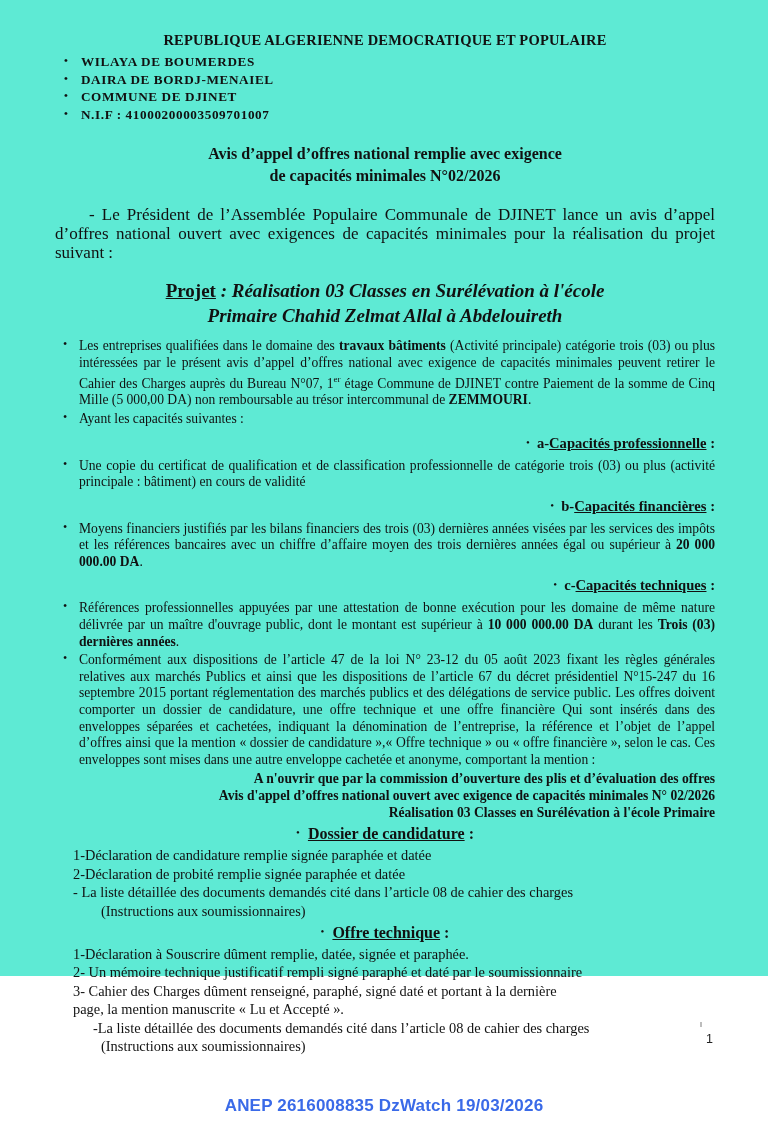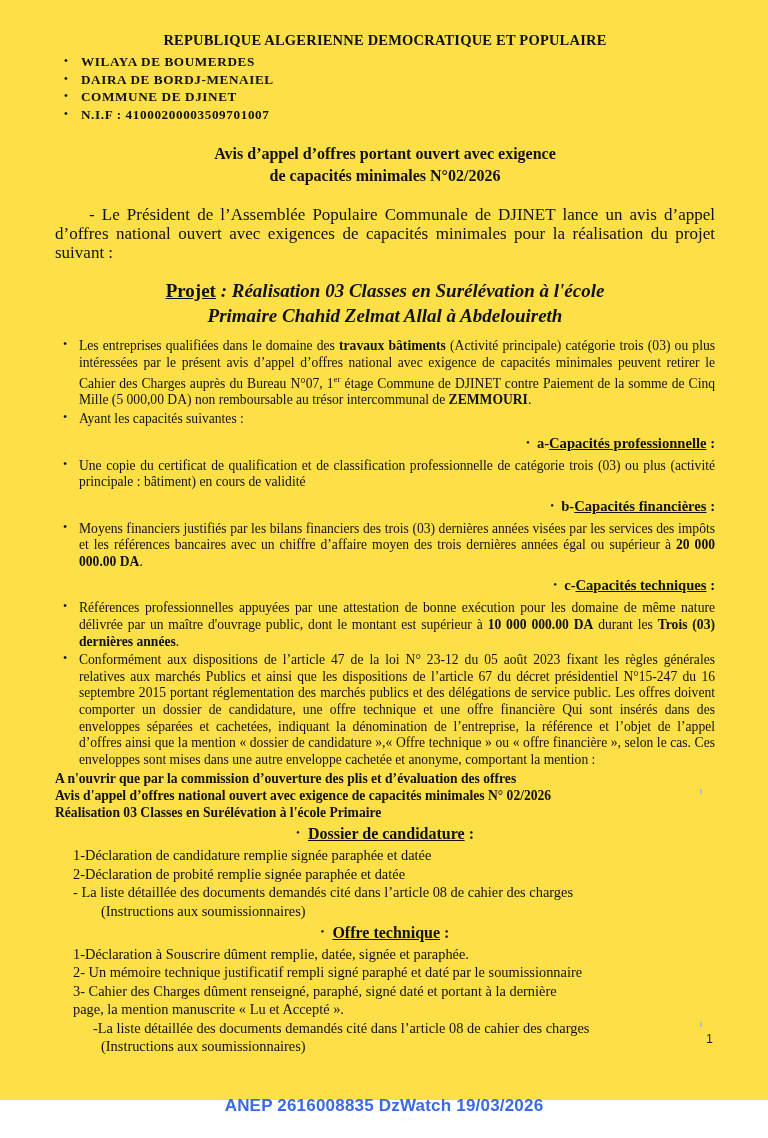--- a/index.html
+++ b/index.html
@@ -13,22 +13,22 @@
     position: relative;
     font-family: "Liberation Serif", "DejaVu Serif", serif;
     color: #111111;
     overflow: hidden;
   }
 
   .page {
     position: absolute;
     left: 0; top: 0;
     width: 768px;
-    height: 1100px;
-    background: #fde047;
+    height: 976px;
+    background: #5eead4;
   }
 
   .content {
     position: absolute;
     left: 55px;
     top: 32px;
     width: 660px;
   }
 
   
@@ -131,21 +131,21 @@
   .subhead .dot {
     font-size: 11px;
     vertical-align: 2px;
     margin-right: 7px;
     font-weight: normal;
   }
   .subhead u { text-decoration: underline; }
 
   
   .mention {
-    text-align: left;
+    text-align: right;
     font-weight: bold;
     font-size: 13.6px;
     line-height: 17px;
   }
 
   
   .sect-head {
     text-align: center;
     font-weight: bold;
     font-size: 16px;
@@ -211,21 +211,21 @@
     <div class="rep-title">REPUBLIQUE ALGERIENNE DEMOCRATIQUE ET POPULAIRE</div>
 
     <ul class="head-list">
       <li>WILAYA  DE  BOUMERDES</li>
       <li>DAIRA  DE  BORDJ-MENAIEL</li>
       <li>COMMUNE  DE  DJINET</li>
       <li>N.I.F : 41000200003509701007</li>
     </ul>
 
     <div class="notice-title">
-      <div>Avis  d’appel d’offres portant ouvert avec exigence</div>
+      <div>Avis  d’appel d’offres national remplie avec exigence</div>
       <div>de capacités minimales  N°02/2026</div>
     </div>
 
     <div class="intro">- Le  Président  de  l’Assemblée  Populaire  Communale  de  DJINET  lance  un avis d’appel d’offres national ouvert avec exigences  de  capacités minimales  pour  la  réalisation du projet suivant :</div>
 
     <div class="project">
       <span class="lbl">Projet</span><span> : </span><span>Réalisation 03 Classes en Surélévation à l'école</span>
       <div>Primaire Chahid Zelmat Allal à Abdelouireth</div>
     </div>
 

